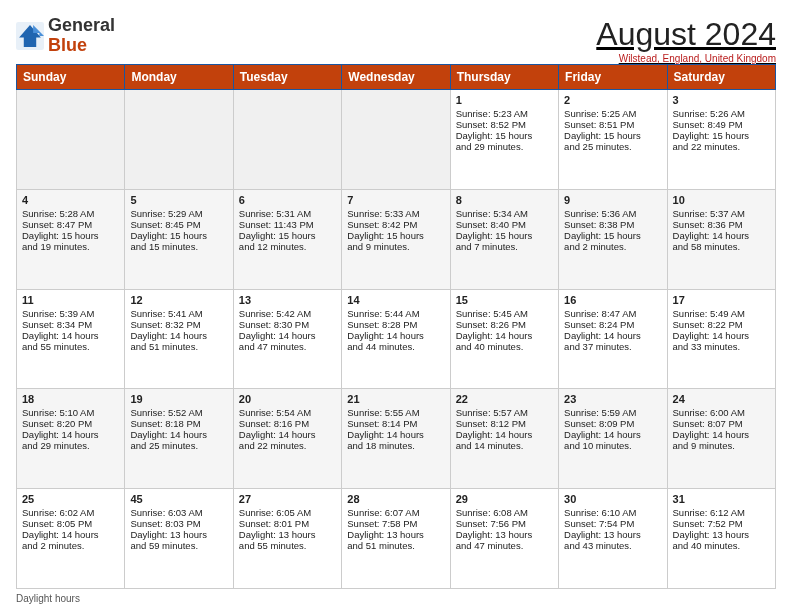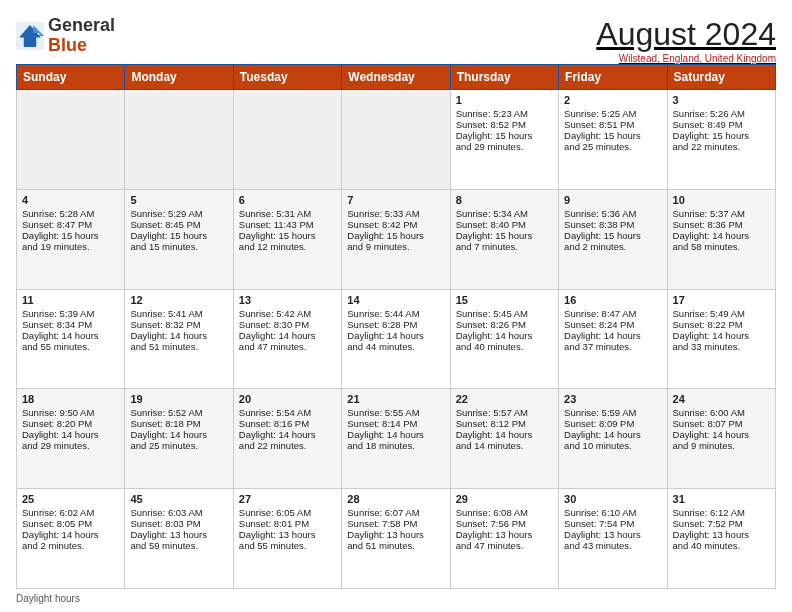--- a/index.html
+++ b/index.html
@@ -158,21 +158,21 @@
         <tr class="row-white">
           <td><span class="day-num">11</span><span>Sunrise: 5:39 AM</span><br><span>Sunset: 8:34 PM</span><br><span>Daylight: 14 hours</span><br><span>and 55 minutes.</span></td>
           <td><span class="day-num">12</span><span>Sunrise: 5:41 AM</span><br><span>Sunset: 8:32 PM</span><br><span>Daylight: 14 hours</span><br><span>and 51 minutes.</span></td>
           <td><span class="day-num">13</span><span>Sunrise: 5:42 AM</span><br><span>Sunset: 8:30 PM</span><br><span>Daylight: 14 hours</span><br><span>and 47 minutes.</span></td>
           <td><span class="day-num">14</span><span>Sunrise: 5:44 AM</span><br><span>Sunset: 8:28 PM</span><br><span>Daylight: 14 hours</span><br><span>and 44 minutes.</span></td>
           <td><span class="day-num">15</span><span>Sunrise: 5:45 AM</span><br><span>Sunset: 8:26 PM</span><br><span>Daylight: 14 hours</span><br><span>and 40 minutes.</span></td>
           <td><span class="day-num">16</span><span>Sunrise: 8:47 AM</span><br><span>Sunset: 8:24 PM</span><br><span>Daylight: 14 hours</span><br><span>and 37 minutes.</span></td>
           <td><span class="day-num">17</span><span>Sunrise: 5:49 AM</span><br><span>Sunset: 8:22 PM</span><br><span>Daylight: 14 hours</span><br><span>and 33 minutes.</span></td>
         </tr>
         <tr class="row-gray">
-          <td><span class="day-num">18</span><span>Sunrise: 9:50 AM</span><br><span>Sunset: 8:20 PM</span><br><span>Daylight: 14 hours</span><br><span>and 29 minutes.</span></td>
+          <td><span class="day-num">18</span><span>Sunrise: 5:10 AM</span><br><span>Sunset: 8:20 PM</span><br><span>Daylight: 14 hours</span><br><span>and 29 minutes.</span></td>
           <td><span class="day-num">19</span><span>Sunrise: 5:52 AM</span><br><span>Sunset: 8:18 PM</span><br><span>Daylight: 14 hours</span><br><span>and 25 minutes.</span></td>
           <td><span class="day-num">20</span><span>Sunrise: 5:54 AM</span><br><span>Sunset: 8:16 PM</span><br><span>Daylight: 14 hours</span><br><span>and 22 minutes.</span></td>
           <td><span class="day-num">21</span><span>Sunrise: 5:55 AM</span><br><span>Sunset: 8:14 PM</span><br><span>Daylight: 14 hours</span><br><span>and 18 minutes.</span></td>
           <td><span class="day-num">22</span><span>Sunrise: 5:57 AM</span><br><span>Sunset: 8:12 PM</span><br><span>Daylight: 14 hours</span><br><span>and 14 minutes.</span></td>
           <td><span class="day-num">23</span><span>Sunrise: 5:59 AM</span><br><span>Sunset: 8:09 PM</span><br><span>Daylight: 14 hours</span><br><span>and 10 minutes.</span></td>
           <td><span class="day-num">24</span><span>Sunrise: 6:00 AM</span><br><span>Sunset: 8:07 PM</span><br><span>Daylight: 14 hours</span><br><span>and 9 minutes.</span></td>
         </tr>
         <tr class="row-white">
           <td><span class="day-num">25</span><span>Sunrise: 6:02 AM</span><br><span>Sunset: 8:05 PM</span><br><span>Daylight: 14 hours</span><br><span>and 2 minutes.</span></td>
           <td><span class="day-num">45</span><span>Sunrise: 6:03 AM</span><br><span>Sunset: 8:03 PM</span><br><span>Daylight: 13 hours</span><br><span>and 59 minutes.</span></td>

